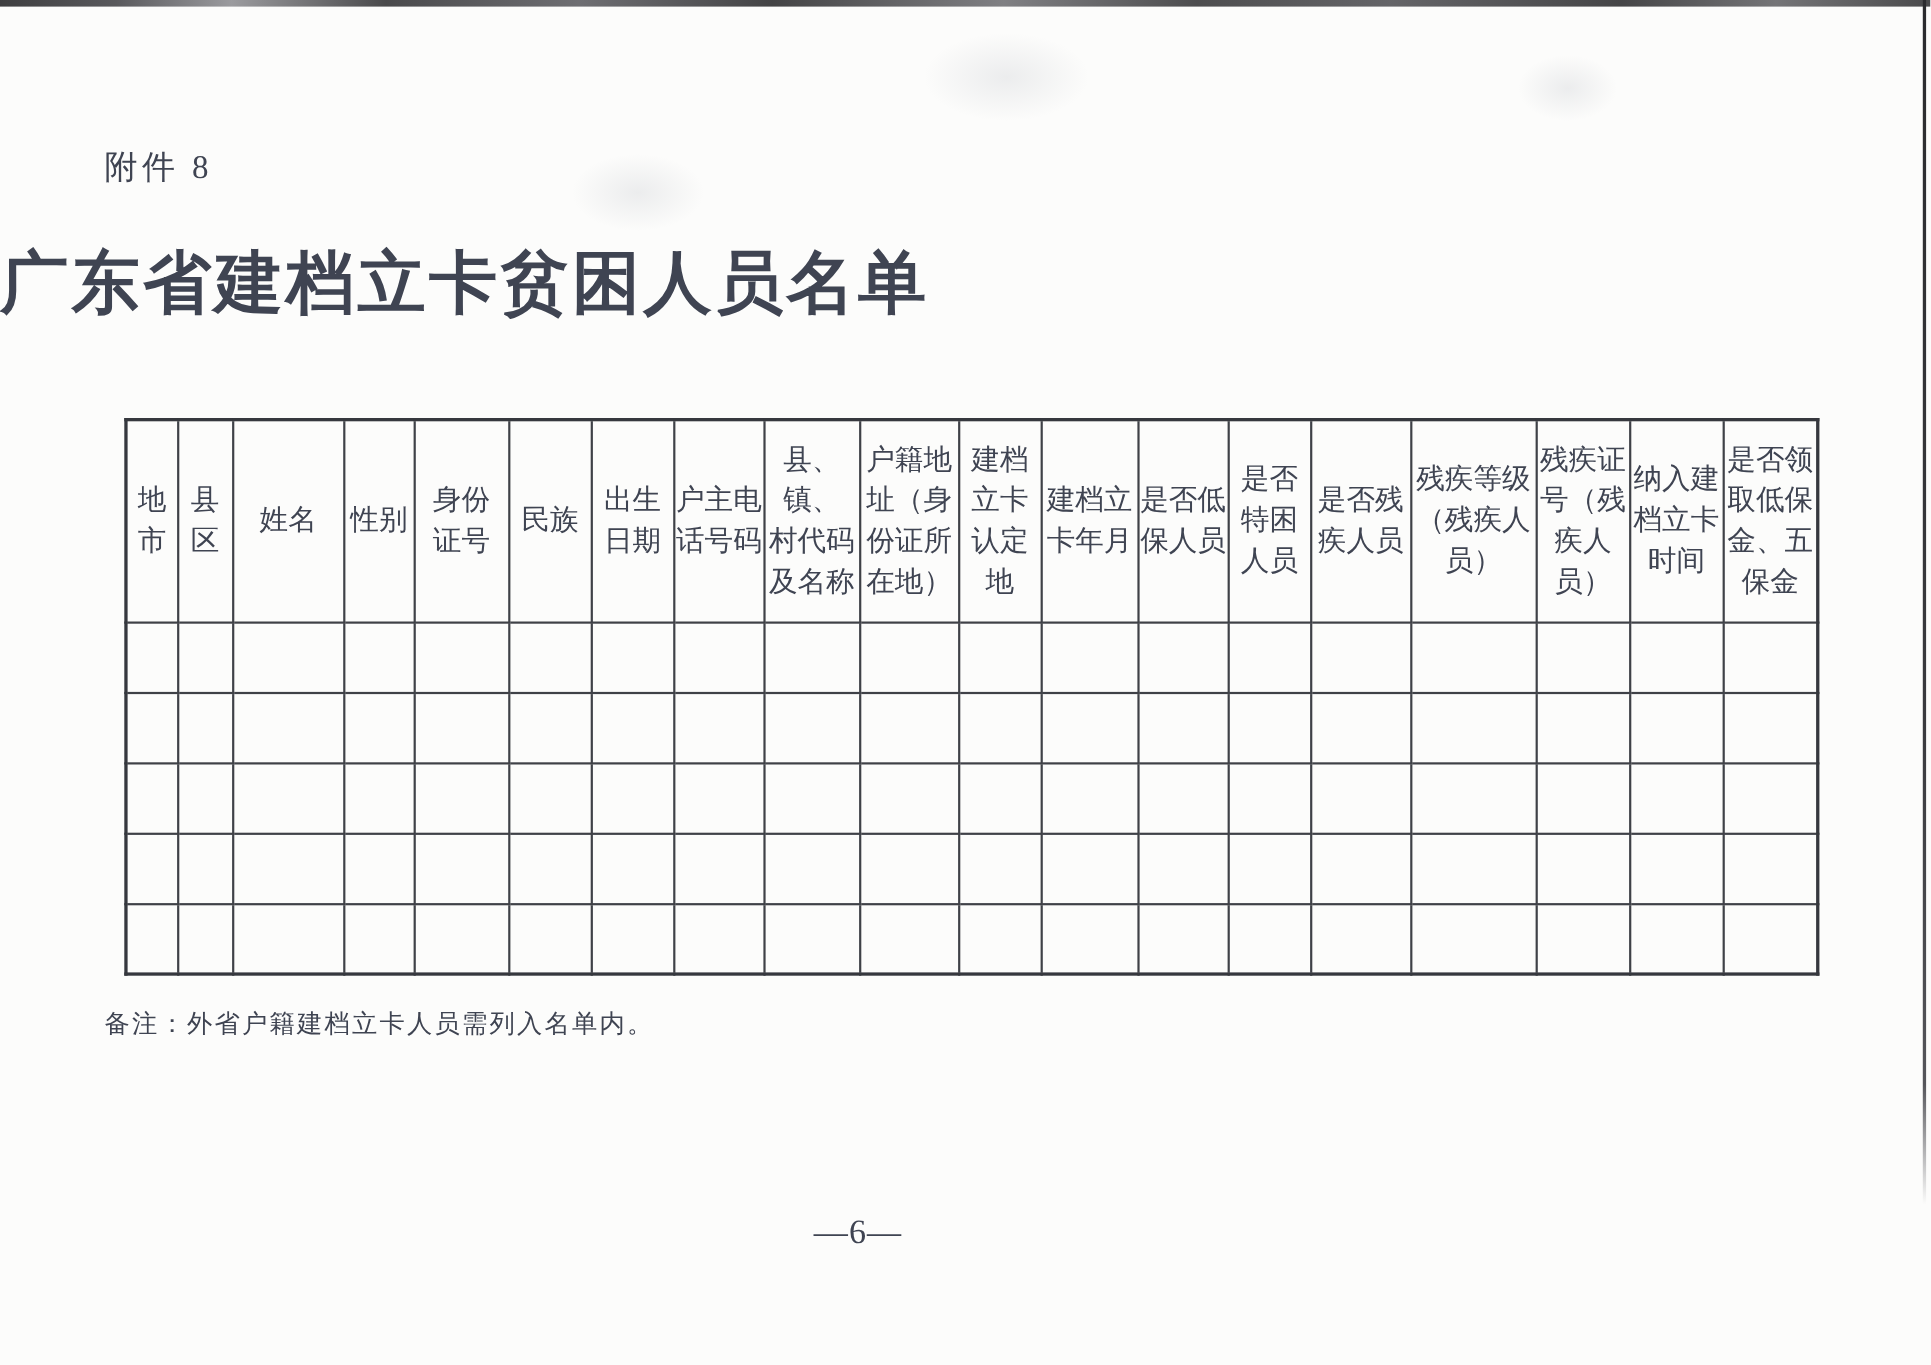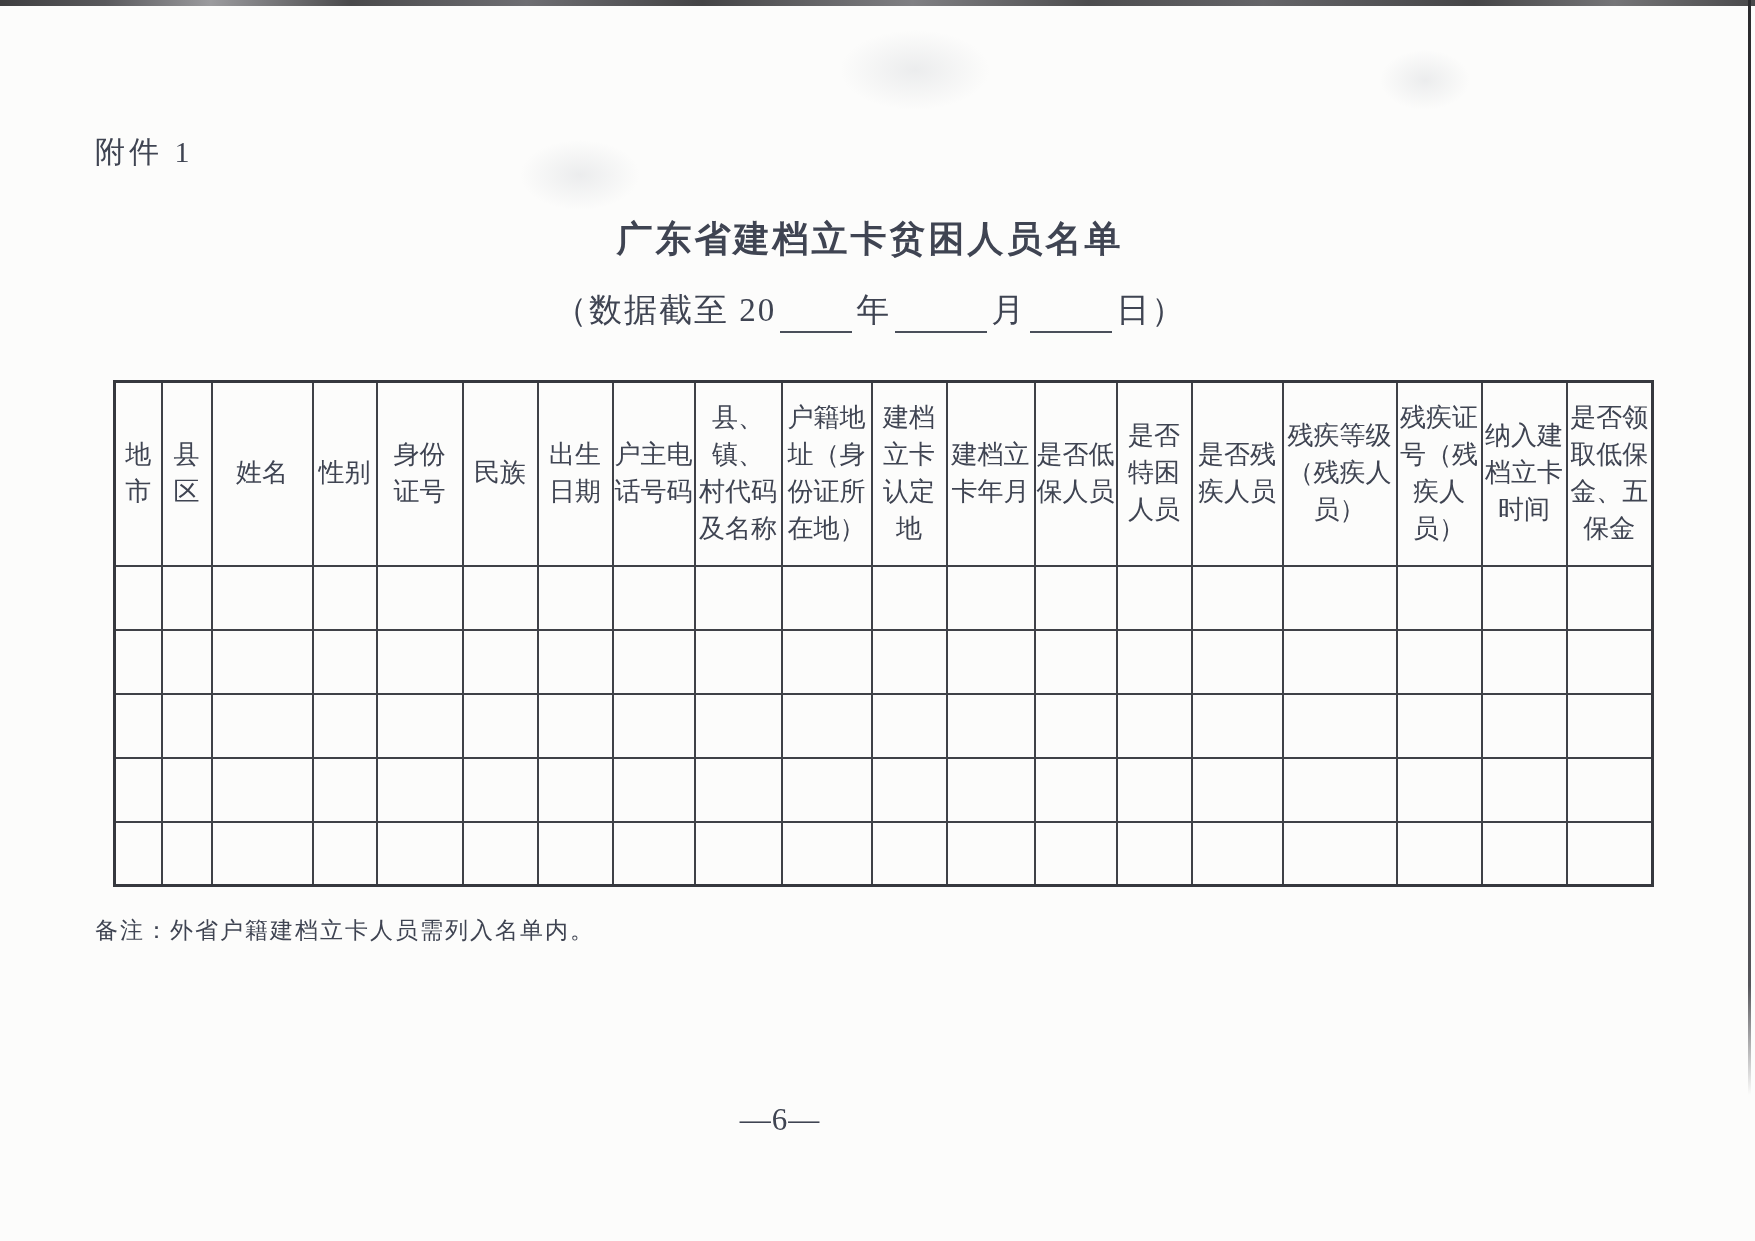--- a/index.html
+++ b/index.html
@@ -42,22 +42,21 @@
   .smudge.s1 { left: 520px; top: 140px; width: 120px; height: 70px; }
   .smudge.s2 { left: 840px; top: 30px;  width: 150px; height: 80px; }
   .smudge.s3 { left: 1380px; top: 50px; width: 90px;  height: 60px; }
 
   .attachment-label {
     position: absolute; left: 95px; top: 132px;
     font-size: 30px; letter-spacing: 4px;
   }
   .doc-title {
     position: absolute; left: 0; top: 215px; width: 1740px;
-    text-align: center;
-    font-size: 36px; font-weight: bold; letter-spacing: 3px;
+    font-size: 62px; font-weight: bold; letter-spacing: 3px;
   }
   .doc-subtitle {
     position: absolute; left: 0; top: 288px; width: 1740px;
     text-align: center;
     font-size: 33px; letter-spacing: 2px;
     white-space: nowrap;
   }
   .blank {
     display: inline-block;
     border-bottom: 2px solid #4a4f5a;
@@ -107,27 +106,24 @@
 <body>
 
 <div class="page">
 
   <div class="top-edge"></div>
   <div class="right-edge"></div>
   <div class="smudge s1"></div>
   <div class="smudge s2"></div>
   <div class="smudge s3"></div>
 
-  <div class="attachment-label">附件 1</div>
+  <div class="attachment-label">附件 8</div>
 
   <div class="doc-title">广东省建档立卡贫困人员名单</div>
 
-  <div class="doc-subtitle">
-    <span>（数据截至 20</span><span class="blank year"></span><span>年</span><span class="blank month"></span><span>月</span><span class="blank day"></span><span>日）</span>
-  </div>
 
   <table class="roster-table">
     <colgroup>
         <col style="width: 47px;">
         <col style="width: 50px;">
         <col style="width: 101px;">
         <col style="width: 64px;">
         <col style="width: 86px;">
         <col style="width: 75px;">
         <col style="width: 75px;">

